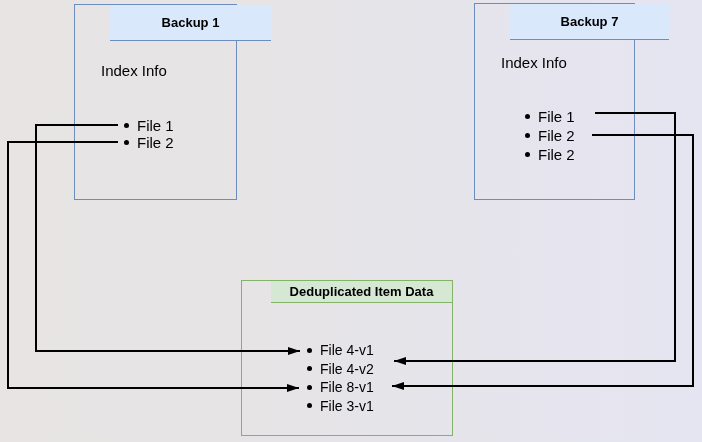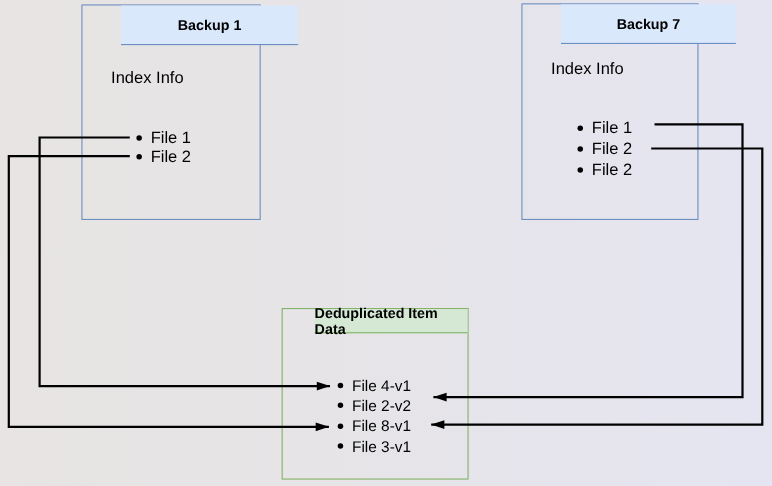--- a/index.html
+++ b/index.html
@@ -85,21 +85,21 @@
     <div class="index-label" style="left:26px; top:57px;">Index Info</div>
   </div>
 
   <div class="box blue" style="left:474px; top:3px; width:161px; height:197px;">
     <div class="box-header">
       <span>Backup 7</span>
     </div>
     <div class="index-label" style="left:26px; top:50px;">Index Info</div>
   </div>
 
-  <div class="box green" style="left:256px; top:280px; width:170px; height:156px;padding-left:29px;">
+  <div class="box green" style="left:241px; top:280px; width:212px; height:156px;padding-left:29px;">
     <div class="box-header">
       <span>Deduplicated Item Data</span>
     </div>
   </div>
 
   <ul class="filelist list-backup" style="left:124px; top:117px;">
     <li>
       <span class="dot"></span>
       <span>File 1</span>
     </li>
@@ -124,21 +124,21 @@
     </li>
   </ul>
 
   <ul class="filelist list-dedup" style="left:307px; top:341px;">
     <li>
       <span class="dot"></span>
       <span>File 4-v1</span>
     </li>
     <li>
       <span class="dot"></span>
-      <span>File 2-v2</span>
+      <span>File 4-v2</span>
     </li>
     <li>
       <span class="dot"></span>
       <span>File 8-v1</span>
     </li>
     <li>
       <span class="dot"></span>
       <span>File 3-v1</span>
     </li>
   </ul>

